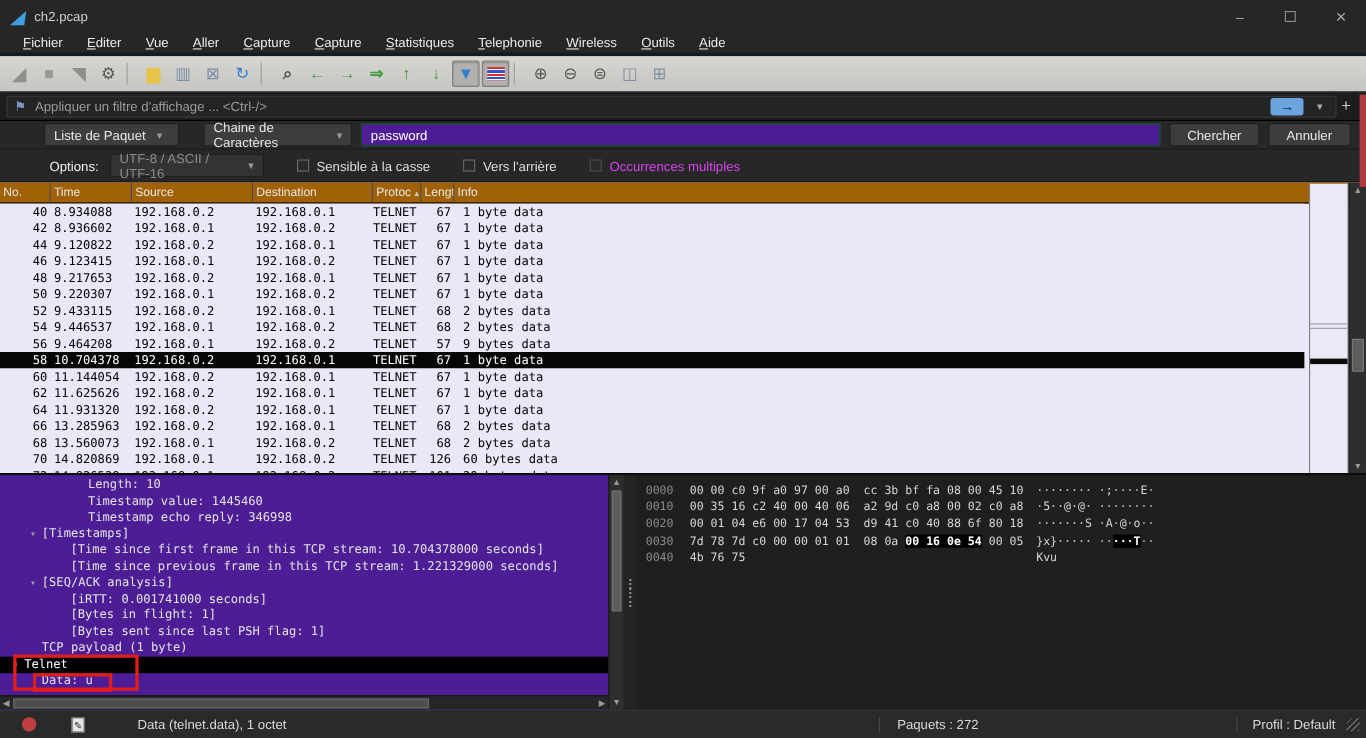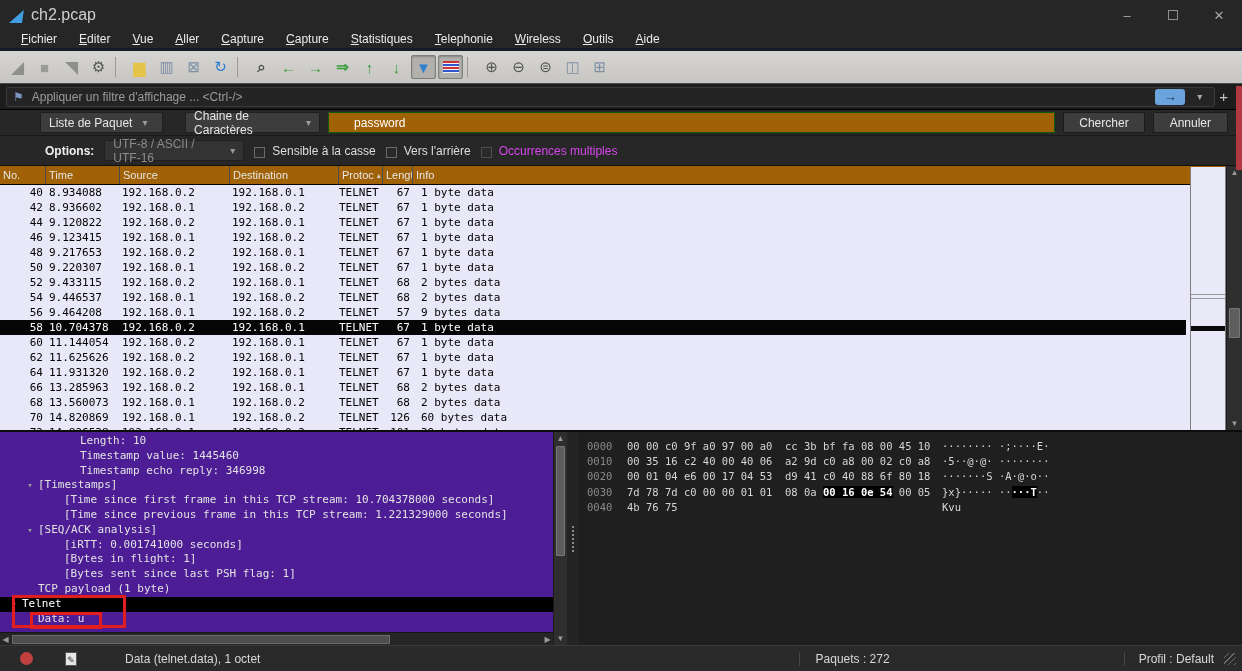--- a/index.html
+++ b/index.html
@@ -3,21 +3,21 @@
 <meta charset="utf-8">
 <style>
   html,body{margin:0;padding:0;background:#111;}
   *{box-sizing:border-box;}
   .window{position:relative;width:1242px;height:671px;background:#242424;overflow:hidden;
           font-family:"Liberation Sans",sans-serif;color:#ddd;}
 
   
   .titlebar{height:30px;background:#262626;display:flex;align-items:center;padding-left:10px;}
   .ws-logo{color:#3f9fe0;font-size:17px;line-height:17px;transform:skewX(-8deg);margin-right:8px;}
-  .win-title{font-size:16px;color:#cfcfcf;}
+  .win-title{font-size:12px;color:#cfcfcf;}
   .win-controls{margin-left:auto;display:flex;align-items:center;height:100%;}
   .win-btn{width:46px;height:100%;display:flex;align-items:center;justify-content:center;color:#a8a8a8;font-size:13px;}
   .max-box{width:10px;height:10px;border:1px solid #8f8f8f;display:inline-block;}
 
   
   .menubar{height:18px;background:#262626;display:flex;align-items:center;padding-left:10px;gap:0;}
   .menu-item{display:inline-block;font-size:12px;color:#eaeaea;padding:0 11px;}
   .menu-item::first-letter{text-decoration:underline;}
   .menu-under{height:3px;background:#141a28;}
 
@@ -55,33 +55,33 @@
   .fb-plus{color:#c8c8c8;font-size:15px;padding:0 8px 0 4px;}
 
   
   .searchbar{height:26px;background:#272727;display:flex;align-items:center;padding:2px 8px 2px 40px;gap:8px;
         border-bottom:1px solid #1a1a1a;}
   .drop{height:21px;background:#3d3d3d;border:1px solid #1f1f1f;border-radius:2px;color:#e6e6e6;
         font-size:12px;display:flex;align-items:center;padding:0 8px;gap:10px;}
   .drop .caret{color:#9a9a9a;font-size:10px;}
   .drop.w1{width:124px;margin-left:0;}
   .drop.w2{width:136px;margin-left:14px;}
-  .search-input{width:733px;height:21px;background:#a16207;border:1px solid #0e5a0e;color:#fff;
-        font-size:12px;padding:0 25px;outline:none;font-family:"Liberation Sans",sans-serif;}
+  .search-input{width:733px;height:21px;background:#4c1d95;border:1px solid #0e5a0e;color:#fff;
+        font-size:12px;padding:0 8px;outline:none;font-family:"Liberation Sans",sans-serif;}
   .btn{height:21px;background:#3d3d3d;border:1px solid #1c1c1c;border-radius:2px;color:#e8e8e8;
        font-size:12px;display:flex;align-items:center;justify-content:center;}
   .btn.find{width:82px;margin-left:auto;}
   .btn.cancel{width:76px;margin-right:6px;}
 
   
   .optionsbar{height:30px;background:#272727;display:flex;align-items:center;padding-left:45px;gap:10px;
         border-bottom:1px solid #101010;}
-  .opt-label{font-weight:bold;font-size:12px;color:#f0f0f0;text-align:center;}
+  .opt-label{font-weight:normal;font-size:12px;color:#f0f0f0;text-align:center;}
   .drop.disabled{background:#333;color:#8b8b8b;width:140px;}
-  .chk-group{display:flex;align-items:flex-end;gap:7px;margin-left:0;}
+  .chk-group{display:flex;align-items:center;gap:7px;margin-left:20px;}
   .chk-box{width:11px;height:11px;background:#2a2a2a;border:1px solid #6a6a6a;}
   .chk-label{font-size:12px;color:#dedede;}
   .chk-group.disabled .chk-label{color:#d946ef;}
   .chk-group.disabled .chk-box{border-color:#4d4d4d;}
 
   
   .table-wrap{position:relative;height:264px;background:#e8e8f8;}
   .thead{height:19px;background:#a16207;display:flex;font-size:11px;color:#e6e6e6;align-items:center;
         border-bottom:1px solid #000;}
   .th{height:100%;display:flex;align-items:center;padding-left:3px;border-right:1px solid #4c4c4c;

